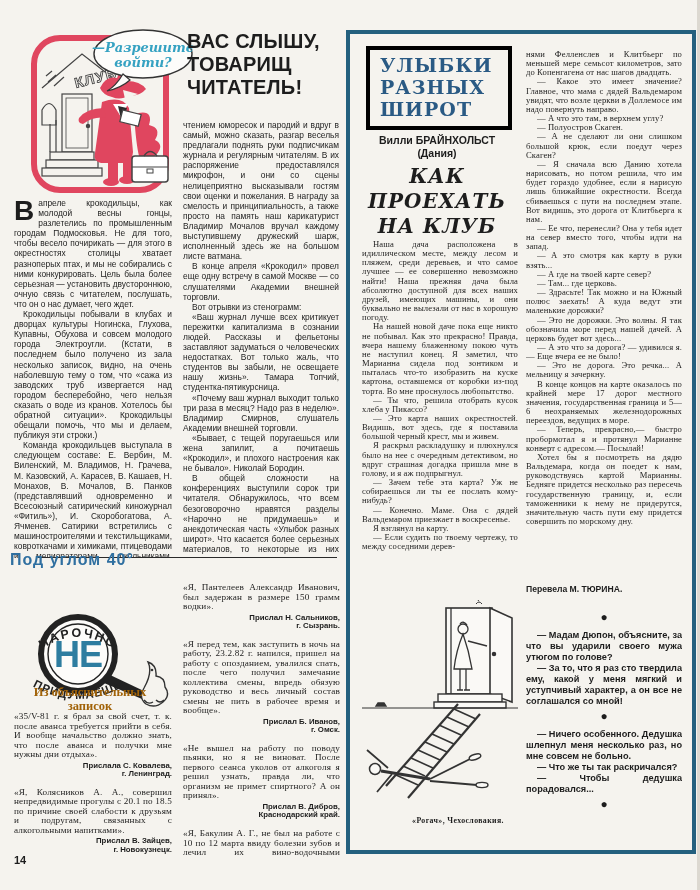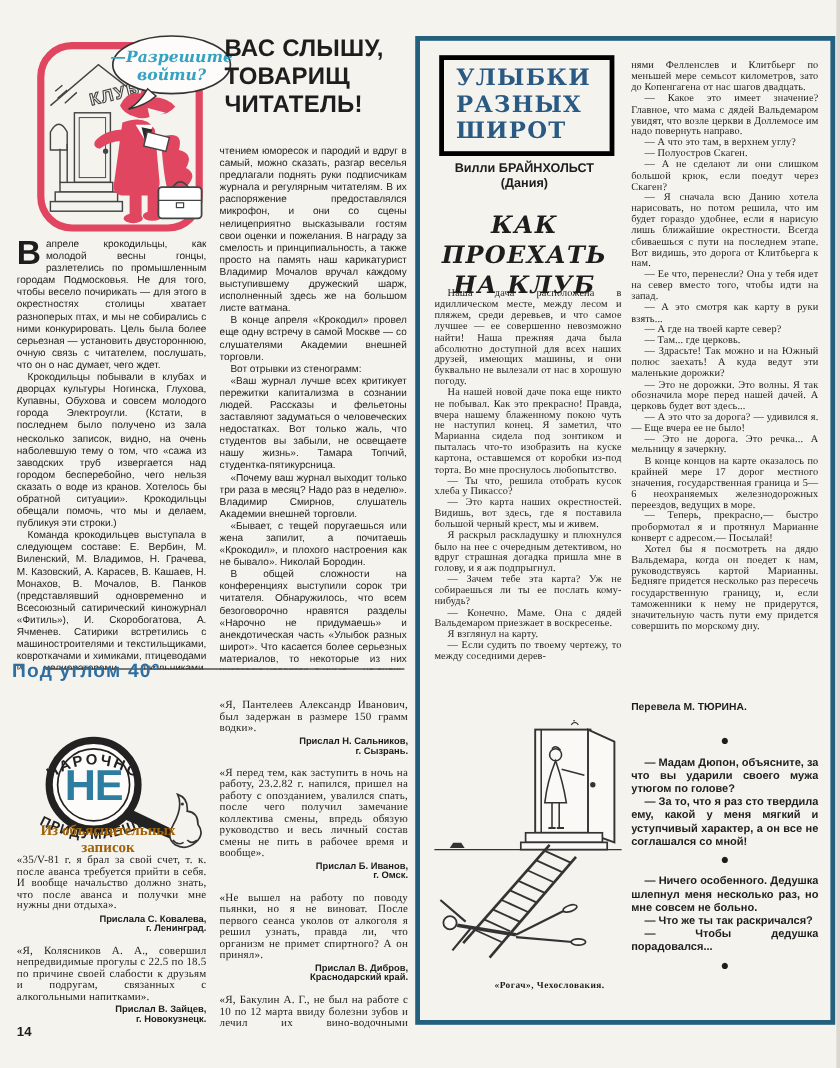--- a/index.html
+++ b/index.html
@@ -42,21 +42,21 @@
   .smiles-box { position:absolute; left:346px; top:30px; width:342px; height:816px;
     border:4px solid #24607e; }
   .smiles-header-box { position:absolute; left:16px; top:12px; width:128px; height:72px;
     border:4px solid #000000; padding:4px 0 0 10px; }
   .smiles-header-box div { font-family:"DejaVu Serif", serif; font-weight:bold;
     font-size:19px; line-height:22px; letter-spacing:1px; color:#2a5a84; }
   .smiles-byline { position:absolute; left:0; top:100px; width:174px; text-align:center;
     font-weight:bold; font-size:10.5px; line-height:12.5px; }
   .smiles-title { position:absolute; left:0; top:130px; width:174px; text-align:center;
     font-family:"DejaVu Serif", serif; font-style:italic; font-weight:bold;
-    font-size:20px; line-height:25px; letter-spacing:1px;margin-top:11px; }
+    font-size:20px; line-height:25px; letter-spacing:1px; }
   .colR { position:absolute; text-align:justify; font-family:"Liberation Serif", serif;
     font-size:8.6px; line-height:9.15px; overflow:hidden; letter-spacing:.1px; }
   .colR p { margin:0; text-indent:11px; }
   .colR1 { left:12px; top:206px; width:156px; height:354px; }
   .colR2 { left:176px; top:16px; width:156px; height:534px; }
   .translator { position:absolute; left:176px; top:550px; width:156px; 
     font-weight:bold; font-size:8.6px; }
   .jokes { position:absolute; left:176px; top:574px; width:156px; height:238px; overflow:hidden; }
   .bullet-sep { text-align:center; font-size:12px; line-height:13px; margin:3px 0 6px; }
   .joke p { margin:0; font-weight:bold; font-size:9.2px; line-height:11px; text-align:justify; text-indent:11px; }
@@ -163,21 +163,21 @@
   </svg>
 
   <div class="notes-header">
     <div>Из объяснительных</div>
     <div>записок</div>
   </div>
 
   <div class="colL1b">
     <p class="quote">«35/V-81 г. я брал за свой счет, т. к. после аванса требуется прийти в себя. И вообще начальство должно знать, что после аванса и получки мне нужны дни отдыха».</p>
     <p class="attr"><span>Прислала С. Ковалева,</span><br><span>г. Ленинград.</span></p>
-    <p class="quote">«Я, Колясников А. А., совершил непредвидимые прогулы с 22.5 по 18.5 по причине своей слабости к друзьям и подругам, связанных с алкогольными напитками».</p>
+    <p class="quote">«Я, Колясников А. А., совершил непредвидимые прогулы с 20.1 по 18.5 по причине своей слабости к друзьям и подругам, связанных с алкогольными напитками».</p>
     <p class="attr"><span>Прислал В. Зайцев,</span><br><span>г. Новокузнецк.</span></p>
   </div>
 
   <div class="colL2b">
     <p class="quote">«Я, Пантелеев Александр Иванович, был задержан в размере 150 грамм водки».</p>
     <p class="attr"><span>Прислал Н. Сальников,</span><br><span>г. Сызрань.</span></p>
     <p class="quote">«Я перед тем, как заступить в ночь на работу, 23.2.82 г. напился, пришел на работу с опозданием, увалился спать, после чего получил замечание коллектива смены, впредь обязую руководство и весь личный состав смены не пить в рабочее время и вообще».</p>
     <p class="attr"><span>Прислал Б. Иванов,</span><br><span>г. Омск.</span></p>
     <p class="quote">«Не вышел на работу по поводу пьянки, но я не виноват. После первого сеанса уколов от алкоголя я решил узнать, правда ли, что организм не примет спиртного? А он принял».</p>
     <p class="attr"><span>Прислал В. Дибров,</span><br><span>Краснодарский край.</span></p>

